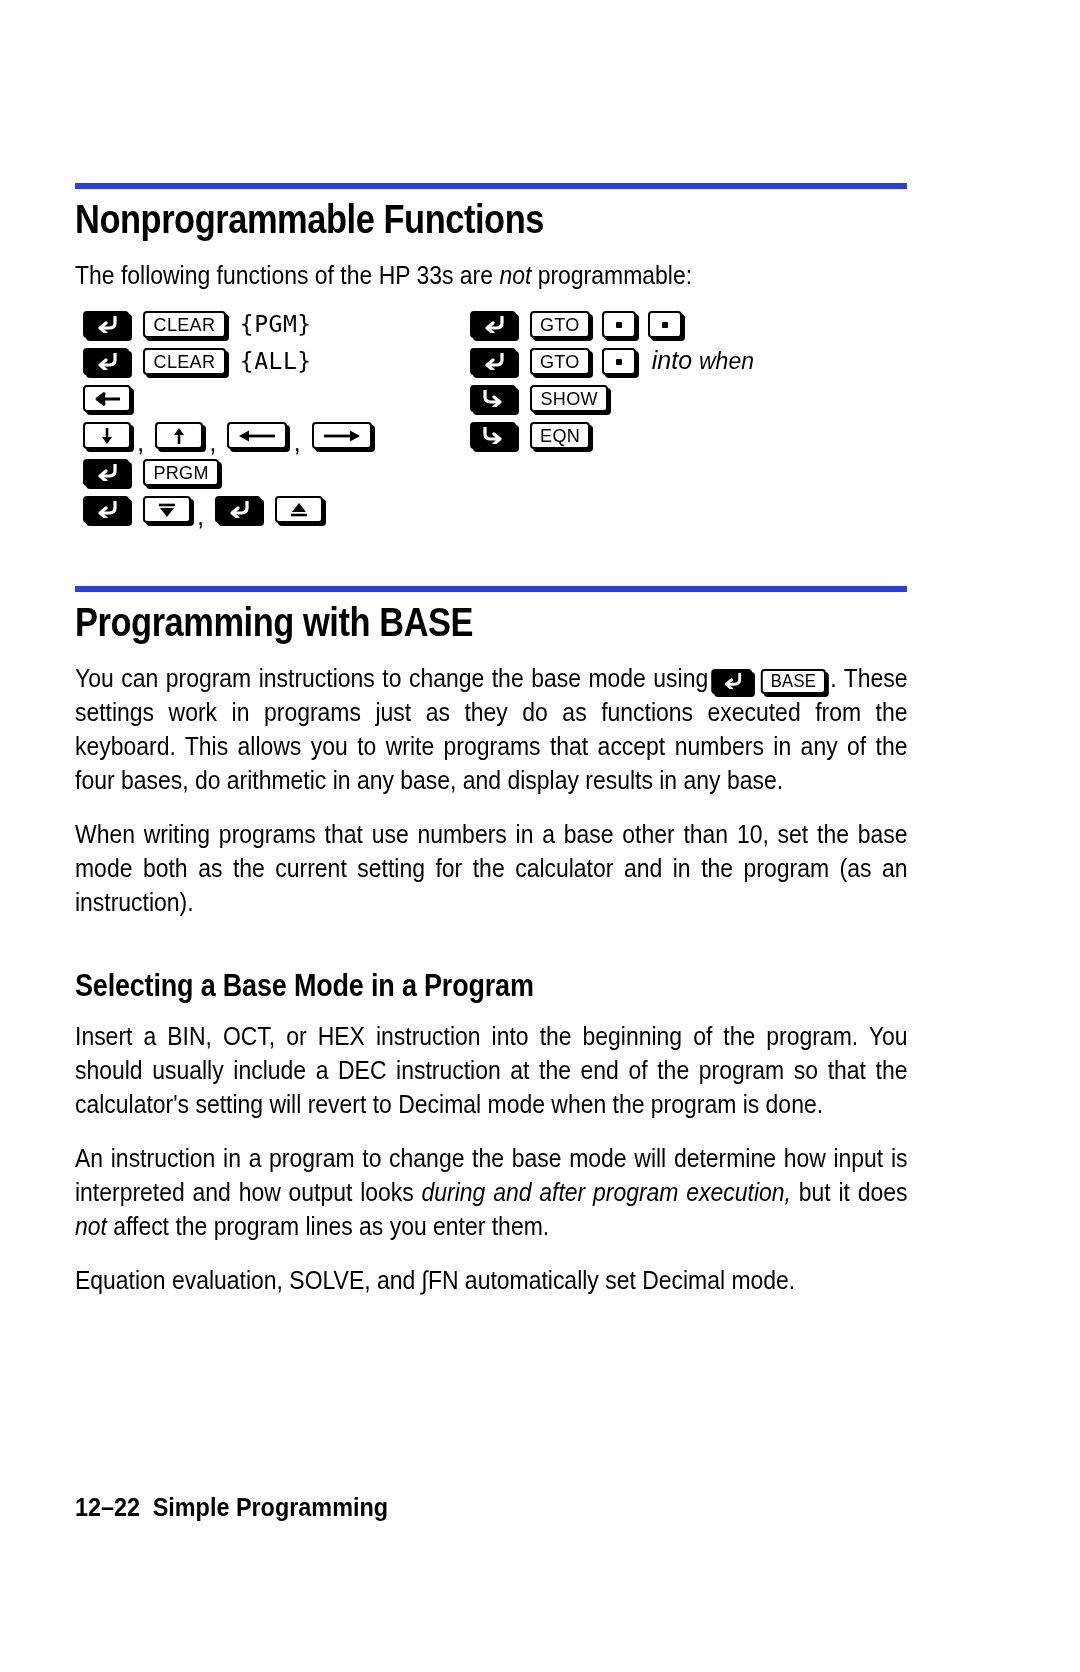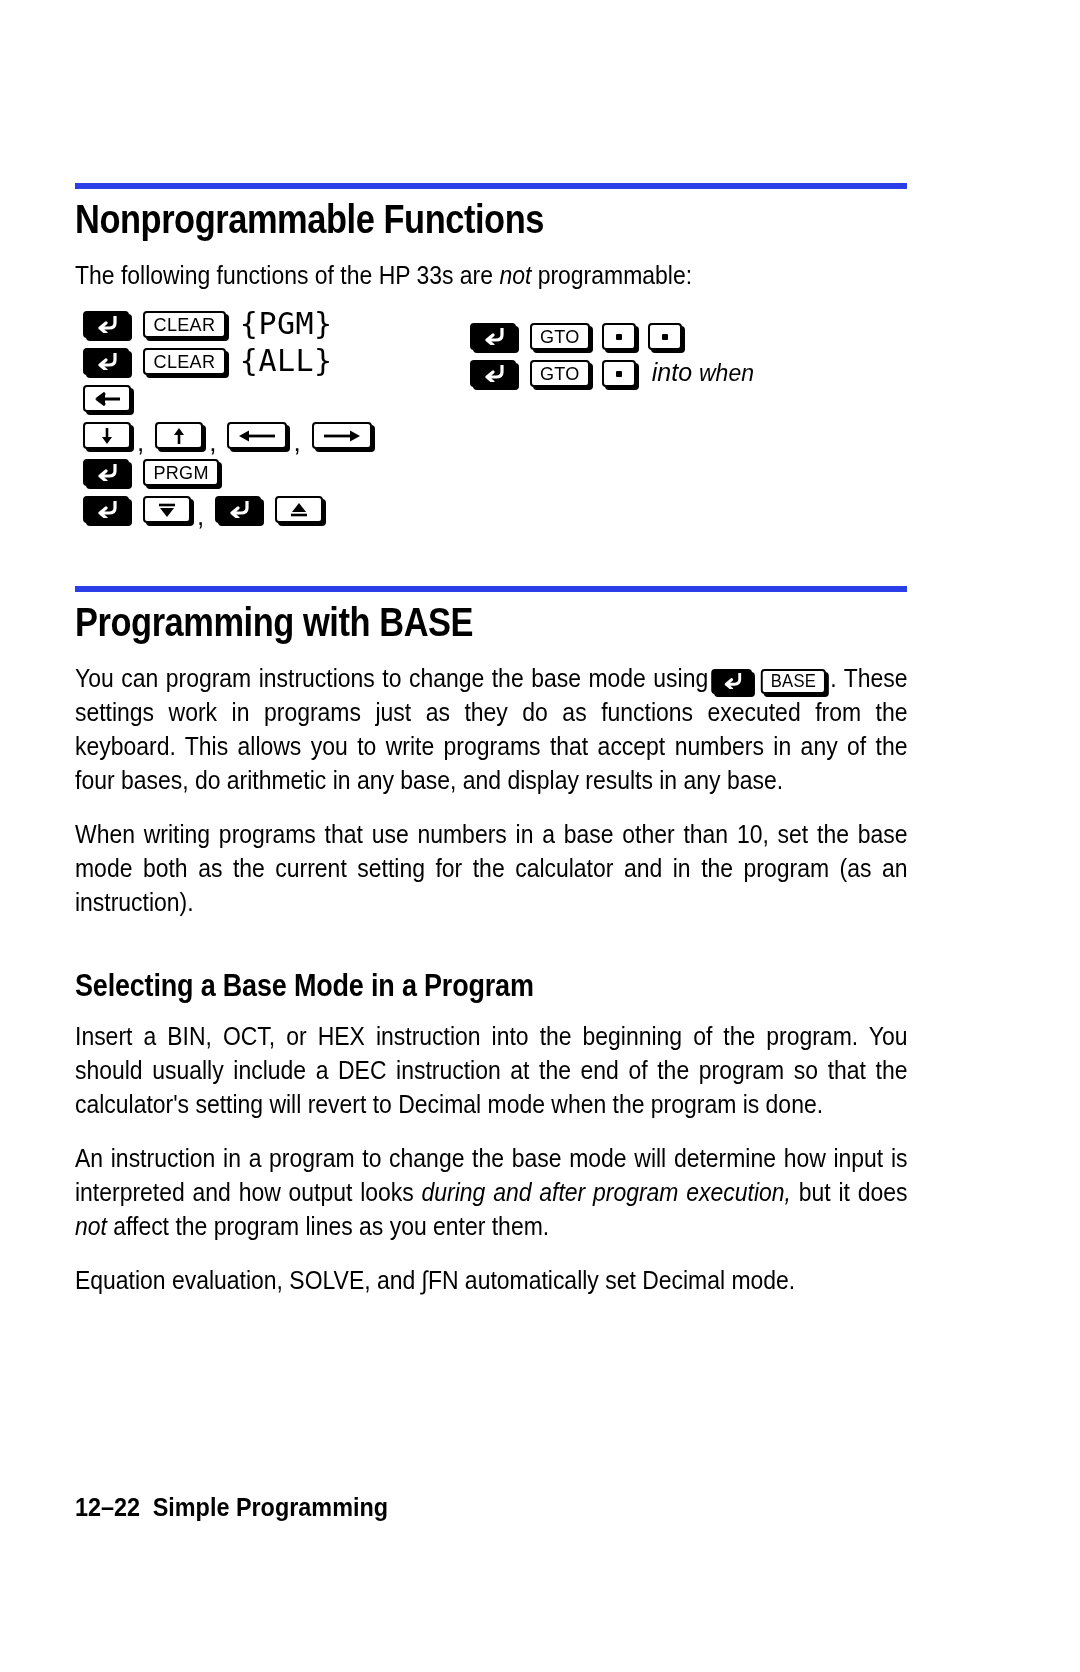--- a/index.html
+++ b/index.html
@@ -154,21 +154,21 @@
   .comma{
     font-size:26px;
     margin:0 11px 0 -6px;
     position:relative;
     top:7px;
   }
 
   
   .disp{
     font-family:"DejaVu Sans Mono", monospace;
-    font-size:30px;
+    font-size:23px;
     letter-spacing:0.5px;
     margin-left:2px;
     position:relative;
     top:-1px;
   }
   .labelnnnn{
     font-style:italic;
     font-size:25px;
     margin-left:4px;
     position:relative;
@@ -320,21 +320,21 @@
           </span>
           <span class="key arrowkey">
             <svg width="22" height="16" viewBox="0 0 22 16">
                 <path d="M3 13 L19 13" stroke="#000" stroke-width="2.6"></path>
                 <path d="M4 10 L18 10 L11 1 Z" fill="#000"></path>
               </svg>
           </span>
         </div>
       </div>
 
-      <div class="colR" style="top:12px;position:absolute;">
+      <div class="colR" style="top:0px;position:absolute;">
 
         <div class="keyrow">
           <span class="shift">
             <svg width="26" height="17" viewBox="0 0 26 17">
                 <path d="M22 2 L22 9 Q22 14 16 14 L7 14 M7 14 L13 9 M7 14 L13 19" fill="none" stroke="#fff" stroke-width="3.2" stroke-linecap="round" stroke-linejoin="round" transform="translate(0,-2)"></path>
               </svg>
           </span>
           <span class="key">
               <span class="kt">GTO</span>
             </span>
@@ -355,21 +355,41 @@
           <span class="key">
               <span class="kt">GTO</span>
             </span>
           <span class="key dotkey">
               <span class="dot"></span>
             </span>
           <span class="labelnnnn"><span>into</span> <span class="nn">when</span></span>
         </div>
 
 
-
+        <div class="keyrow">
+          <span class="shift">
+            <svg width="26" height="17" viewBox="0 0 26 17">
+                <path d="M5 2 L5 9 Q5 14 11 14 L20 14 M20 14 L14 9 M20 14 L14 19" fill="none" stroke="#fff" stroke-width="3.2" stroke-linecap="round" stroke-linejoin="round" transform="translate(0,-2)"></path>
+              </svg>
+          </span>
+          <span class="key">
+              <span class="kt">SHOW</span>
+            </span>
+        </div>
+
+        <div class="keyrow">
+          <span class="shift">
+            <svg width="26" height="17" viewBox="0 0 26 17">
+                <path d="M5 2 L5 9 Q5 14 11 14 L20 14 M20 14 L14 9 M20 14 L14 19" fill="none" stroke="#fff" stroke-width="3.2" stroke-linecap="round" stroke-linejoin="round" transform="translate(0,-2)"></path>
+              </svg>
+          </span>
+          <span class="key">
+              <span class="kt">EQN</span>
+            </span>
+        </div>
 
       </div>
     </div>
 
     <div class="spacer-lg"></div>
 
     <div class="rule" style="background: rgb(43, 63, 232);"></div>
     <h1 class="sec">Programming with BASE</h1>
 
     <p class="body"><span>You can program instructions to change the base mode using </span><span class="inlinekeys"><span class="shift">

